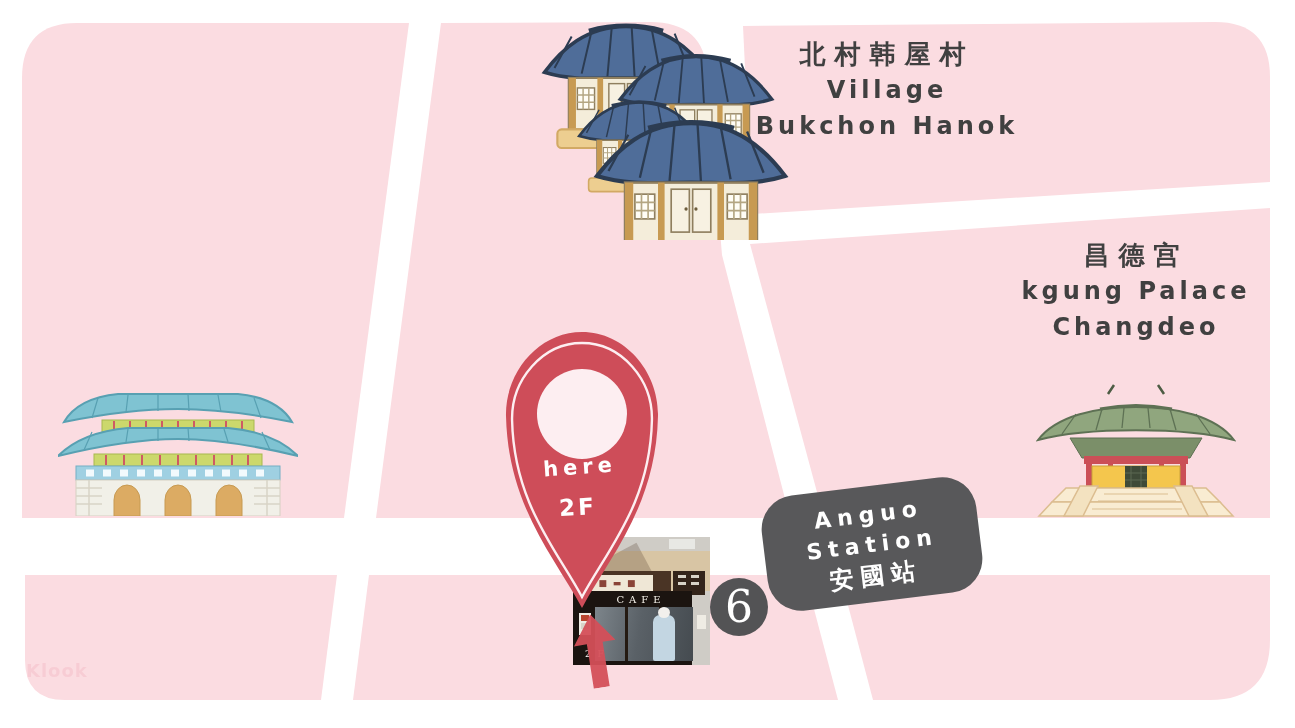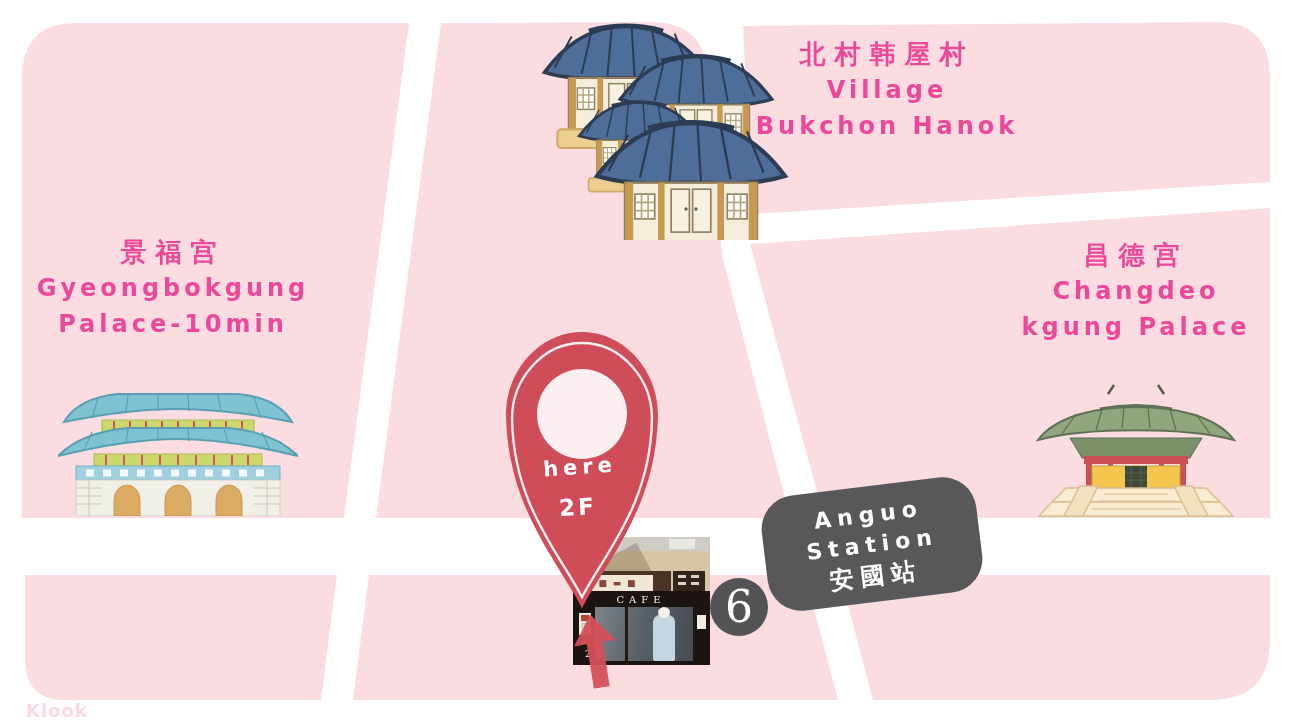--- a/index.html
+++ b/index.html
@@ -1,21 +1,21 @@
 <!DOCTYPE html>
 <html><head>
 <meta charset="utf-8">
 <style>
   html,body{margin:0;padding:0;background:#fff;}
   #stage{position:relative;width:1295px;height:728px;background:#ffffff;overflow:hidden;
          font-family:"DejaVu Sans","Liberation Sans",sans-serif;}
   .abs{position:absolute;}
   svg{display:block;}
   
-  .lm-text{position:absolute;text-align:center;color:#ec4899;font-weight:bold;}
+  .lm-text{position:absolute;text-align:center;color:#404040;font-weight:bold;}
   .lm-text .cjk{font-size:26px;letter-spacing:9px;line-height:36px;}
   .lm-text .en{font-size:24px;letter-spacing:4px;line-height:36px;}
   
   .pin-text{position:absolute;color:#ffffff;font-weight:bold;text-align:center;z-index:7;}
   
   .station{position:absolute;left:764px;top:486px;width:216px;height:116px;background:#58585a;
            border-radius:34px;transform:rotate(-7deg);z-index:9;color:#fff;font-weight:bold;
            text-align:center;padding-top:14px;box-sizing:border-box;}
   .station .en{font-size:22px;letter-spacing:6px;line-height:30px;}
   .station .cjk{font-size:24px;letter-spacing:7px;line-height:32px;}
@@ -29,38 +29,38 @@
   .ph-win1{position:absolute;left:18px;top:2px;width:20px;height:10px;background:#efefec;}
   .ph-win2{position:absolute;left:96px;top:2px;width:26px;height:10px;background:#e8e8e4;}
   .ph-signband{position:absolute;left:6px;top:20px;width:92px;height:24px;background:#4a3425;}
   .ph-sign{position:absolute;left:10px;top:24px;width:70px;height:16px;background:#efe7d6;
            color:#8a4438;font-size:9px;letter-spacing:2px;line-height:16px;text-align:center;
            font-weight:bold;overflow:hidden;}
   .ph-sign2{position:absolute;left:100px;top:20px;width:32px;height:24px;background:#33241a;}
   .ph-sign2 i{position:absolute;background:#d8d3c8;width:8px;height:3px;}
   .ph-shadow{position:absolute;left:-10px;top:10px;width:90px;height:48px;
              background:rgba(90,70,50,.28);transform:rotate(-28deg);}
-  .ph-store{position:absolute;left:0;top:54px;width:119px;height:74px;background:#1b1410;padding-left:36px;}
+  .ph-store{position:absolute;left:0;top:54px;width:119px;height:74px;background:#1b1410;}
   .ph-cafe{position:absolute;left:28px;top:3px;width:80px;color:#f5f2ea;text-align:center;
            font-family:"DejaVu Serif","Liberation Serif",serif;font-size:10px;letter-spacing:5px;}
   .ph-glass{position:absolute;left:22px;top:16px;width:98px;height:54px;
             background:linear-gradient(100deg,#7d858b 0%,#5a6167 45%,#454b50 100%);}
   .ph-mul{position:absolute;top:0;width:3px;height:54px;background:#241a12;}
   .ph-person{position:absolute;left:58px;top:8px;width:22px;height:46px;background:#c3d6e2;
              border-radius:7px 7px 2px 2px;}
   .ph-head{position:absolute;left:5px;top:-8px;width:12px;height:11px;background:#f2f0ec;border-radius:50%;}
   .ph-poster{position:absolute;left:6px;top:22px;width:12px;height:22px;background:#efece4;}
   .ph-poster i{display:block;margin:2px;height:6px;background:#b9452f;}
   .ph-sign3{position:absolute;left:124px;top:24px;width:9px;height:14px;background:#efece4;}
   .ph-2f{position:absolute;left:12px;top:112px;color:#fff;font-size:9px;letter-spacing:2px;
          font-family:"DejaVu Serif","Liberation Serif",serif;z-index:3;}
   
   .up-arrow{position:absolute;left:575px;top:614px;z-index:6;transform:rotate(-9deg);}
   
-  .wm{position:absolute;left:26px;top:700px;color:#f6c3cc;opacity:.6;font-weight:bold;
+  .wm{position:absolute;left:26px;top:660px;color:#f6c3cc;opacity:.6;font-weight:bold;
       font-size:18px;letter-spacing:1px;z-index:2;}
 </style>
 </head>
 <body>
 
 <div id="stage">
 
   <svg class="abs" width="1295" height="728" viewBox="0 0 1295 728" style="left:0;top:0;">
     <g fill="#fbdce1" stroke="none">
       <path d="M22,78 Q22,23 77,23 L409,23 L344,518 L22,518 Z"></path>
@@ -133,36 +133,31 @@
     <rect x="56" y="84" width="88" height="22" fill="#f4c64d" stroke="#caa23a"></rect>
     <rect x="89" y="84" width="22" height="22" fill="#3f4a38"></rect>
     <path d="M95,84 v22 M105,84 v22 M89,91 h22 M89,98 h22" stroke="#5c6852" stroke-width="1"></path>
     <path d="M30,106 L170,106 L184,120 L16,120 Z" fill="#f9ecd2" stroke="#dcbd90" stroke-width="1.5"></path>
     <path d="M16,120 L184,120 L197,134 L3,134 Z" fill="#f9ecd2" stroke="#dcbd90" stroke-width="1.5"></path>
     <path d="M44,104 L62,104 L47,134 L28,134 Z" fill="#f3e2c0" stroke="#dcbd90" stroke-width="1.5"></path>
     <path d="M156,104 L138,104 L153,134 L172,134 Z" fill="#f3e2c0" stroke="#dcbd90" stroke-width="1.5"></path>
     <path d="M68,112 h64 M62,119 h78 M56,127 h90" stroke="#dcbd90" stroke-width="1.2"></path>
   </svg>
 
-  <div class="lm-text" style="left:20px;top:234px;width:306px;">
-    <div class="cjk">景福宫</div>
-    <div class="en">Gyeongbokgung</div>
-    <div class="en">Palace-10min</div>
-  </div>
 
   <div class="lm-text" style="left:742px;top:36px;width:290px;">
     <div class="cjk">北村韩屋村</div>
     <div class="en">Village</div>
     <div class="en">Bukchon Hanok</div>
   </div>
 
   <div class="lm-text" style="left:1000px;top:237px;width:272px;text-align:center;">
     <div class="cjk">昌德宫</div>
+    <div class="en">kgung Palace</div>
     <div class="en">Changdeo</div>
-    <div class="en">kgung Palace</div>
   </div>
 
   <div class="photo">
     <div class="ph-win1"></div>
     <div class="ph-win2"></div>
     <div class="ph-wall">
       <div class="ph-shadow"></div>
       <div class="ph-signband"></div>
       <div class="ph-sign">■ ▬ ■</div>
       <div class="ph-sign2">

